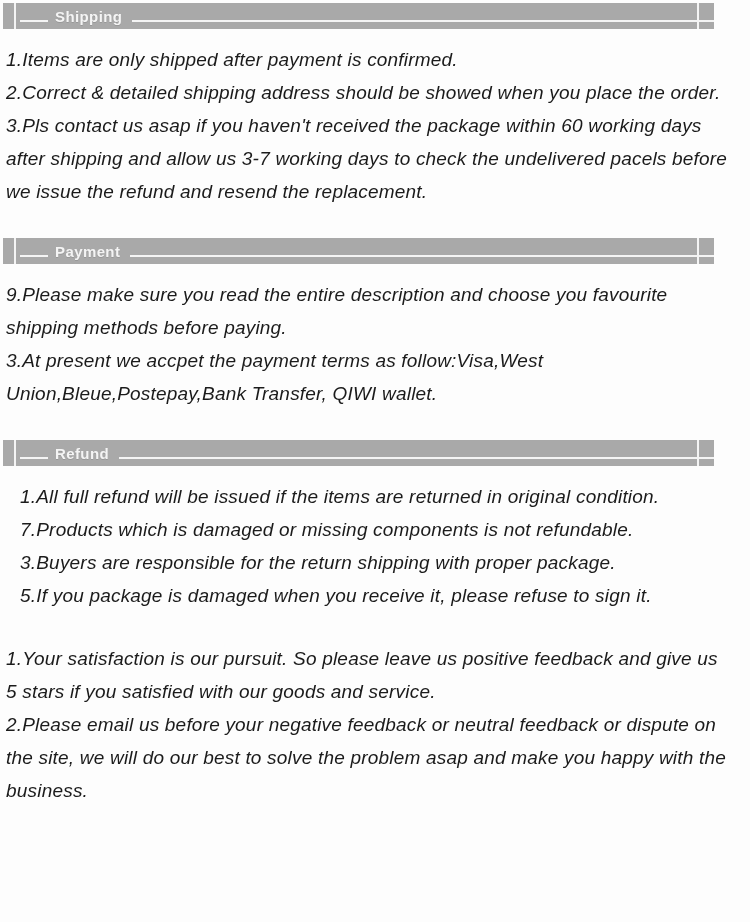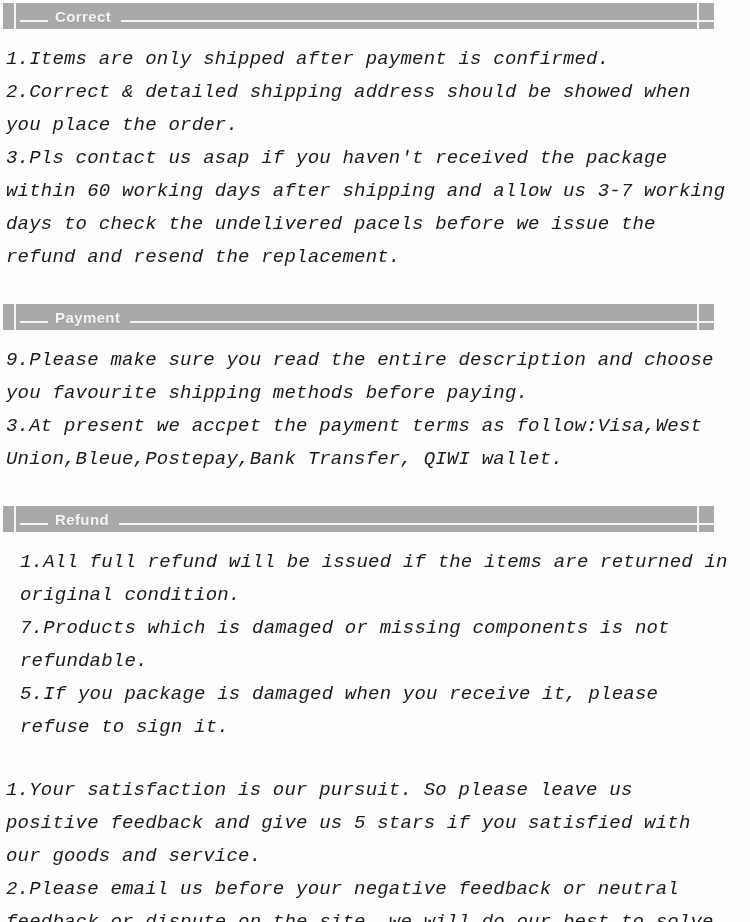--- a/index.html
+++ b/index.html
@@ -64,36 +64,36 @@
     transform: translateY(5px);
   }
 
   .section-body {
     margin: 14px 22px 30px 6px;
   }
   .section-body.indented { margin-left: 20px; }
 
   .policy-item {
     margin: 0;
-    font-family: Liberation Mono, monospace;
+    font-family: Liberation Sans, sans-serif;
     font-style: italic;
     font-size: 19px;
     line-height: 33px;
     letter-spacing: 0.2px;
     color: var(--text);
   }
 </style>
 </head>
 <body>
 
 <section class="policy-section">
   <div class="section-bar">
     <span class="tick tick-left"></span>
     <span class="dash"></span>
-    <span class="bar-title">Correct</span>
+    <span class="bar-title">Shipping</span>
     <span class="hline"></span>
     <span class="tick tick-right"></span>
   </div>
   <div class="section-body">
     <p class="policy-item">1.Items are only shipped after payment is confirmed.</p>
     <p class="policy-item">2.Correct &amp; detailed shipping address should be showed when you place the order.</p>
     <p class="policy-item">3.Pls contact us asap if you haven't received the package within 60 working days after shipping and allow us 3-7 working days to check the undelivered pacels before we issue the refund and resend the replacement.</p>
   </div>
 </section>
 
@@ -115,20 +115,21 @@
   <div class="section-bar">
     <span class="tick tick-left"></span>
     <span class="dash"></span>
     <span class="bar-title">Refund</span>
     <span class="hline"></span>
     <span class="tick tick-right"></span>
   </div>
   <div class="section-body indented">
     <p class="policy-item">1.All full refund will be issued if the items are returned in original condition.</p>
     <p class="policy-item">7.Products which is damaged or missing components is not refundable.</p>
+    <p class="policy-item">3.Buyers are responsible for the return shipping with proper package.</p>
     <p class="policy-item">5.If you package is damaged when you receive it, please refuse to sign it.</p>
   </div>
 </section>
 
 <section class="policy-section">
   <div class="section-body">
     <p class="policy-item">1.Your satisfaction is our pursuit. So please leave us positive feedback and give us 5 stars if you satisfied with our goods and service.</p>
     <p class="policy-item">2.Please email us before your negative feedback or neutral feedback or dispute on the site, we will do our best to solve the problem asap and make you happy with the business.</p>
   </div>
 </section>

